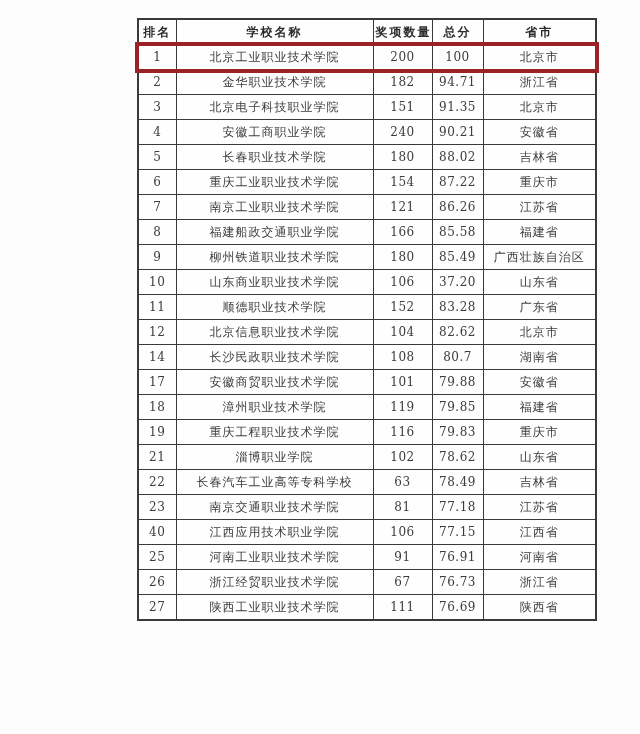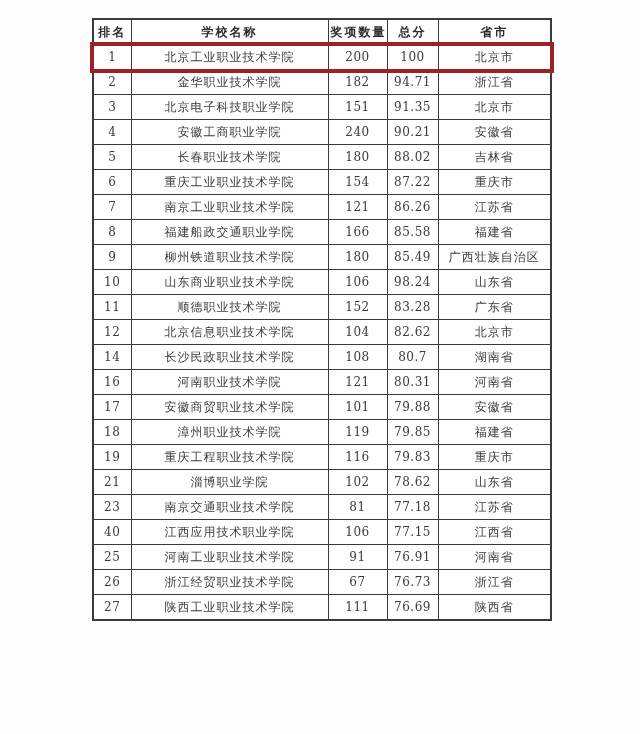--- a/index.html
+++ b/index.html
@@ -18,20 +18,21 @@
     position: absolute;
     left: 92px;
     top: 18px;
   }
   table {
     border-collapse: collapse;
     table-layout: fixed;
     width: 458px;
     border: 2px solid #3a3a3a;
     background: #fefefe;
+    margin-left: 45px;
   }
   th, td {
     border: 1px solid #3a3a3a;
     height: 24px;
     padding: 0 2px;
     text-align: center;
     vertical-align: middle;
     font-size: 12px;
     color: #3c3c3c;
     letter-spacing: 1px;
@@ -133,21 +134,21 @@
     <td class="num">9</td>
     <td>柳州铁道职业技术学院</td>
     <td class="num">180</td>
     <td class="num">85.49</td>
     <td>广西壮族自治区</td>
   </tr>
         <tr>
     <td class="num">10</td>
     <td>山东商业职业技术学院</td>
     <td class="num">106</td>
-    <td class="num">98.24</td>
+    <td class="num">37.20</td>
     <td>山东省</td>
   </tr>
         <tr>
     <td class="num">11</td>
     <td>顺德职业技术学院</td>
     <td class="num">152</td>
     <td class="num">83.28</td>
     <td>广东省</td>
   </tr>
         <tr>
@@ -158,27 +159,20 @@
     <td>北京市</td>
   </tr>
         <tr>
     <td class="num">14</td>
     <td>长沙民政职业技术学院</td>
     <td class="num">108</td>
     <td class="num">80.7</td>
     <td>湖南省</td>
   </tr>
         <tr>
-    <td class="num">16</td>
-    <td>河南职业技术学院</td>
-    <td class="num">121</td>
-    <td class="num">80.31</td>
-    <td>河南省</td>
-  </tr>
-        <tr>
     <td class="num">17</td>
     <td>安徽商贸职业技术学院</td>
     <td class="num">101</td>
     <td class="num">79.88</td>
     <td>安徽省</td>
   </tr>
         <tr>
     <td class="num">18</td>
     <td>漳州职业技术学院</td>
     <td class="num">119</td>
@@ -193,20 +187,27 @@
     <td>重庆市</td>
   </tr>
         <tr>
     <td class="num">21</td>
     <td>淄博职业学院</td>
     <td class="num">102</td>
     <td class="num">78.62</td>
     <td>山东省</td>
   </tr>
         <tr>
+    <td class="num">22</td>
+    <td>长春汽车工业高等专科学校</td>
+    <td class="num">63</td>
+    <td class="num">78.49</td>
+    <td>吉林省</td>
+  </tr>
+        <tr>
     <td class="num">23</td>
     <td>南京交通职业技术学院</td>
     <td class="num">81</td>
     <td class="num">77.18</td>
     <td>江苏省</td>
   </tr>
         <tr>
     <td class="num">40</td>
     <td>江西应用技术职业学院</td>
     <td class="num">106</td>

